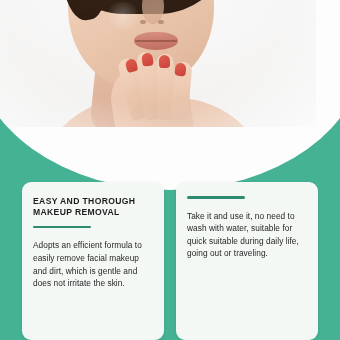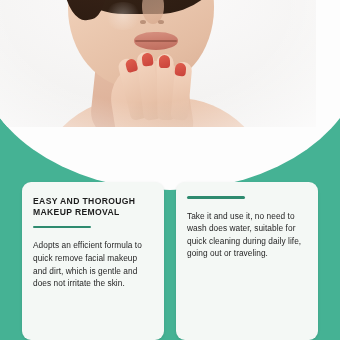--- a/index.html
+++ b/index.html
@@ -295,23 +295,23 @@
 
       <div class="photo-vignette"></div>
     </div>
   </div>
 
   <div class="cards">
 
     <div class="card">
       <p class="card-title">EASY AND THOROUGH MAKEUP REMOVAL</p>
       <div class="card-rule"></div>
-      <p class="card-body">Adopts an efficient formula to quick remove facial makeup and dirt, which is gentle and does not irritate the skin.</p>
+      <p class="card-body">Adopts an efficient formula to easily remove facial makeup and dirt, which is gentle and does not irritate the skin.</p>
     </div>
 
     <div class="card">
       <div class="card-rule"></div>
-      <p class="card-body">Take it and use it, no need to wash does water, suitable for quick cleaning during daily life, going out or traveling.</p>
+      <p class="card-body">Take it and use it, no need to wash with water, suitable for quick suitable during daily life, going out or traveling.</p>
     </div>
 
   </div>
 
 </div>
 
 </body></html>

